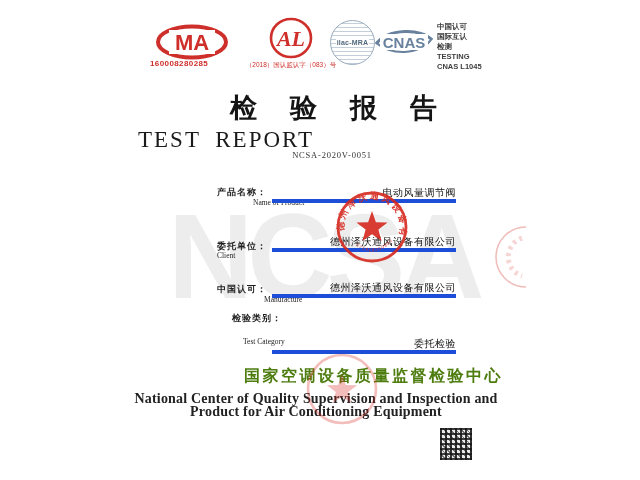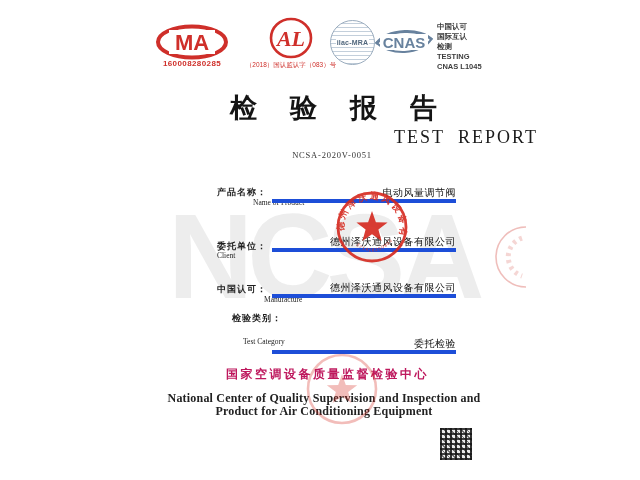--- a/index.html
+++ b/index.html
@@ -5,55 +5,55 @@
   html,body{margin:0;padding:0;}
   body{
     width:640px;height:480px;position:relative;overflow:hidden;
     background:#ffffff;
     font-family:"Liberation Sans","DejaVu Sans",sans-serif;
     color:#2b2b2b;
   }
   .abs{position:absolute;}
   
   .cma-wrap{left:155px;top:24px;width:74px;height:36px;}
-  .cma-num{left:150px;top:59px;width:84px;text-align:center;
+  .cma-num{left:150px;top:59px;width:84px;
     font-size:8px;color:#cf2f2a;letter-spacing:.4px;font-weight:bold;}
   .cal-wrap{left:268px;top:17px;width:46px;height:42px;}
   .cal-num{left:242px;top:61px;width:98px;text-align:center;
     font-size:6.5px;color:#cf2f2a;white-space:nowrap;}
   .ilac-wrap{left:330px;top:20px;width:43px;height:43px;border-radius:50%;
     border:1px solid #9aacbe;
     background:repeating-linear-gradient(0deg,#c3cfdb 0 1px,#ffffff 1px 4px);
     display:flex;align-items:center;justify-content:center;}
   .ilac-label{font-size:7px;font-weight:bold;color:#51677d;background:#fff;
     padding:0 1px;letter-spacing:.2px;}
   .cnas-wrap{left:374px;top:26px;width:60px;height:32px;}
   .accred{left:437px;top:22px;font-size:7.5px;line-height:10px;
     font-weight:bold;color:#3d3d3d;}
   
   .title-cn{left:230px;top:90px;font-size:27px;font-weight:bold;color:#141414;
     letter-spacing:33px;white-space:nowrap;}
-  .title-en{left:138px;top:127px;width:400px;text-align:right;
+  .title-en{left:138px;top:127px;width:400px;text-align:left;
     font-family:"Liberation Serif","DejaVu Serif",serif;
-    font-size:18px;color:#1b1b1b;letter-spacing:2px;word-spacing:7px;}
+    font-size:23px;color:#1b1b1b;letter-spacing:2px;word-spacing:7px;}
   .report-no{left:132px;top:150px;width:400px;text-align:center;
     font-family:"Liberation Serif","DejaVu Serif",serif;
     font-size:8.5px;color:#333;letter-spacing:.8px;}
   
   .f-label-cn{left:217px;font-size:9px;color:#1f1f1f;letter-spacing:1px;font-weight:bold;white-space:nowrap;}
   .f-label-en{left:217px;font-family:"Liberation Serif","DejaVu Serif",serif;
     font-size:7.5px;color:#222;white-space:nowrap;}
   .f-value{left:272px;width:184px;text-align:right;font-size:10px;color:#111;
     border-bottom:4px solid #1d4ed8;letter-spacing:.5px;white-space:nowrap;}
   
-  .footer-cn{left:226px;top:366px;font-size:12px;font-weight:bold;color:#be185d;
+  .footer-cn{left:244px;top:366px;font-size:16px;font-weight:bold;color:#4d7c0f;
     letter-spacing:2.5px;white-space:nowrap;}
-  .footer-en{width:520px;left:64px;text-align:center;
+  .footer-en{width:520px;left:56px;text-align:center;
     font-family:"Liberation Serif","DejaVu Serif",serif;
-    font-size:12px;font-weight:bold;color:#222;letter-spacing:.2px;}
+    font-size:14px;font-weight:bold;color:#222;letter-spacing:.2px;}
   .footer-en1{top:391px;}
   .footer-en2{top:404px;}
   
   .watermark{left:168px;top:188px;font-size:118px;font-weight:bold;
     color:rgba(90,90,90,0.11);letter-spacing:-6px;transform:scaleY(1.02);
     white-space:nowrap;z-index:1;pointer-events:none;}
   
   .seal-main{left:322px;top:177px;z-index:5;opacity:.9;}
   .seal-faint{left:294px;top:341px;z-index:5;opacity:.3;}
   .seal-edge{left:492px;top:224px;z-index:4;}

